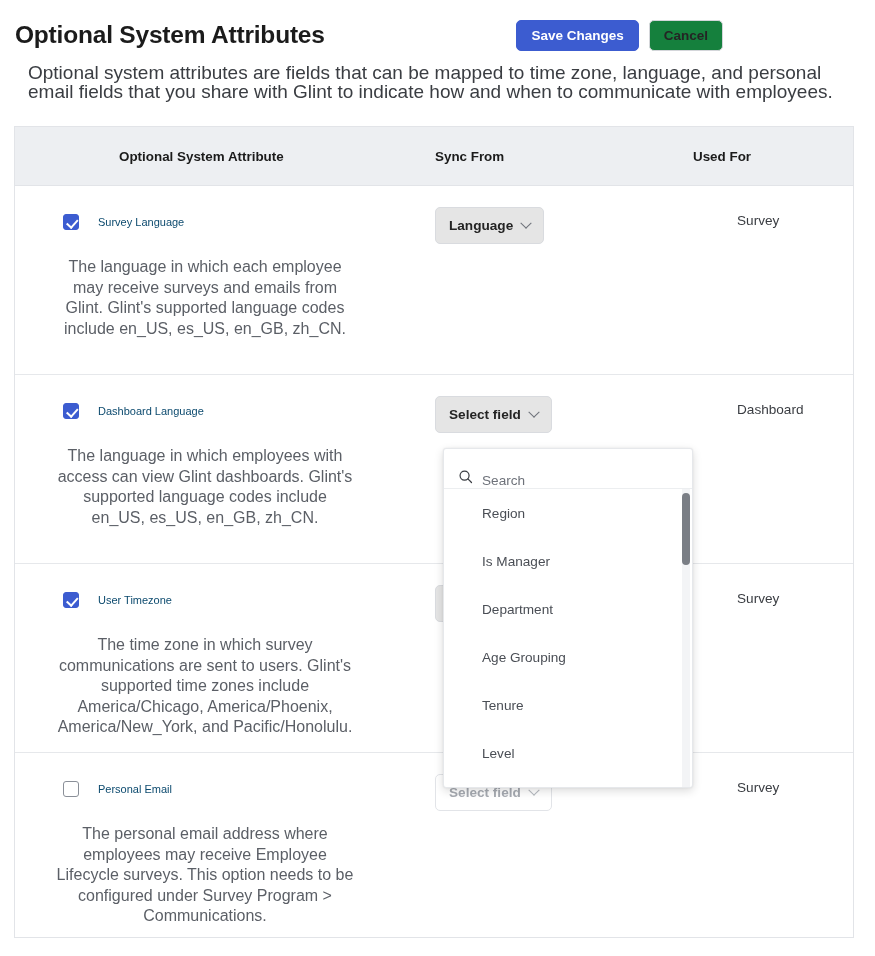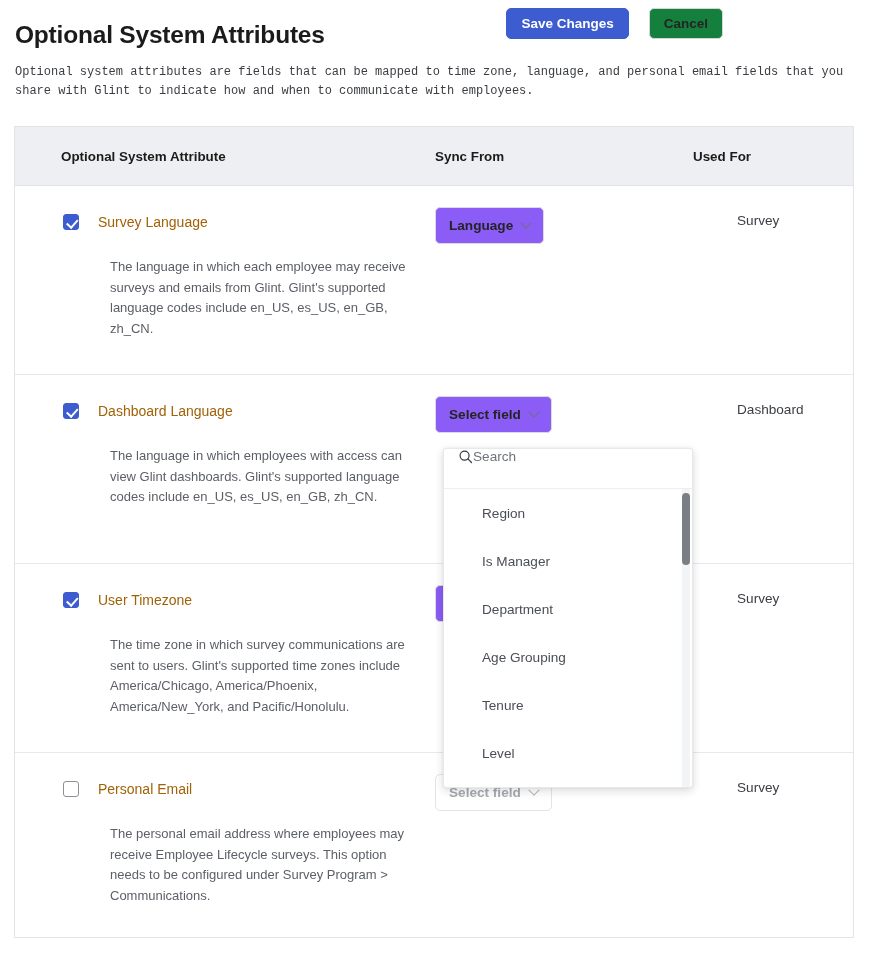--- a/index.html
+++ b/index.html
@@ -13,48 +13,48 @@
   }
   .page { position: relative; width: 875px; height: 956px; overflow: hidden; }
 
   
   .header { position: absolute; left: 0; top: 0; width: 744px; height: 112px; padding-left: 27px; }
   .page-title {
     position: absolute; left: 15px; top: 21px;
     font-size: 24.5px; font-weight: 600; letter-spacing: -0.2px;
     color: #1b1b1b;
   }
-  .header-actions { position: absolute; right: 21px; top: 8px; display: flex; gap: 20px; }
+  .header-actions { position: absolute; right: 21px; top: 20px; display: flex; gap: 10px; }
   .btn {
     height: 31px; border-radius: 5px; font-size: 13.5px; font-weight: 600;
     display: inline-flex; align-items: center; justify-content: center;
     padding: 0 14px; cursor: pointer; white-space: nowrap;
     font-family: "Liberation Sans", sans-serif;
   }
   .btn-primary { background: #3c5cd0; color: #ffffff; border: 1px solid #3c5cd0; }
   .btn-secondary { background: #15803d; color: #242424; border: 1px solid #d4d6da; }
 
   .page-desc {
-    position: absolute; left: 15px; top: 63px; width: 832px;
-    font-size: 12px; line-height: 19px; color: #3a3d42; font-weight: 400; font-family: Liberation Mono, monospace;
+    position: absolute; left: 28px; top: 63px; width: 832px;
+    font-size: 19px; line-height: 19px; color: #3a3d42; font-weight: 400;
   }
 
   
   .table-card {
     position: absolute; left: 14px; top: 126px;
     width: 840px; height: 812px;
     border: 1px solid #e2e4e8;
     background: #ffffff;
   }
   .table-head {
     display: flex; height: 59px; align-items: center;
     background: #edeff2; border-bottom: 1px solid #e2e4e8;
   }
   .th { font-size: 13.4px; font-weight: 700; color: #1b1b1b; }
-  .col-attr  { width: 420px; padding-left: 46px; }
+  .col-attr  { width: 420px; padding-left: 104px; }
   .col-sync  { width: 258px; }
   .col-used  { width: 160px; }
 
   .row { display: flex; border-bottom: 1px solid #e6e8eb; position: relative; }
   .row:last-child { border-bottom: none; }
   .row-h1 { height: 189px; }
   .row-h2 { height: 189px; }
   .row-h3 { height: 189px; }
   .row-h4 { height: 184px; }
 
@@ -72,32 +72,32 @@
     background: #3c5cd0; border-color: #3c5cd0;
   }
   .checkbox.checked::after {
     content: ""; position: absolute;
     left: 4.6px; top: 1.6px; width: 4.5px; height: 8.6px;
     border: solid #ffffff; border-width: 0 2px 2px 0;
     transform: rotate(42deg);
   }
 
   .attr-name {
-    margin-left: 83px; font-size: 14px; font-weight: 400;
-    color: #a16207; line-height: 18px;
+    margin-left: 83px; font-size: 11px; font-weight: 400;
+    color: #0c4a6e; line-height: 18px;
   }
   .attr-desc {
-    margin-left: 95px; margin-top: 26px; width: 300px;
-    font-size: 13px; line-height: 20.5px; color: #5b5f66; font-weight: 400;
+    margin-left: 40px; margin-top: 26px; width: 300px;
+    font-size: 16px; line-height: 20.5px; color: #5b5f66; font-weight: 400; text-align: center;
   }
 
   .select-btn {
     position: relative; display: inline-flex; align-items: center; gap: 9px;
     height: 37px; padding: 0 13px; border: 1px solid #d9dbdf;
-    border-radius: 5px; background: #8b5cf6; cursor: pointer;
+    border-radius: 5px; background: #e5e5e5; cursor: pointer;
     font-size: 13.6px; font-weight: 600; color: #242424;
     font-family: "Liberation Sans", sans-serif;
   }
   .select-btn.disabled { color: #a6aab1; background: #ffffff; cursor: default; border-color: #e2e4e8; }
   .chev {
     display: inline-block; width: 8px; height: 8px;
     border-right: 1.4px solid #6e727a; border-bottom: 1.4px solid #6e727a;
     transform: rotate(45deg) translate(-2px,-2px);
   }
   .select-btn.disabled .chev { border-color: #b5b9bf; }
@@ -108,21 +108,21 @@
   .dropdown {
     position: absolute; left: 443px; top: 448px;
     width: 250px; height: 340px;
     background: #ffffff;
     border: 1px solid #e6e8eb;
     border-radius: 3px;
     box-shadow: 0 3px 10px rgba(0,0,0,0.14), 0 0 2px rgba(0,0,0,0.08);
     z-index: 50; overflow: hidden;
   }
   .dd-search {
-    height: 40px; display: flex; align-items: flex-start; 
+    height: 40px; display: flex; align-items: flex-end; gap: 9px;
     padding: 0 14px; border-bottom: 1px solid #eceef0;
   }
   .dd-search-input {
     border: none; outline: none; font-size: 13.6px; color: #6e727a;
     font-family: "Liberation Sans", sans-serif; background: transparent;
     width: 180px; padding: 0;
   }
   .dd-search-input::placeholder { color: #6e727a; }
   .dd-list { position: relative; height: 298px; overflow: hidden; }
   .dd-item {

